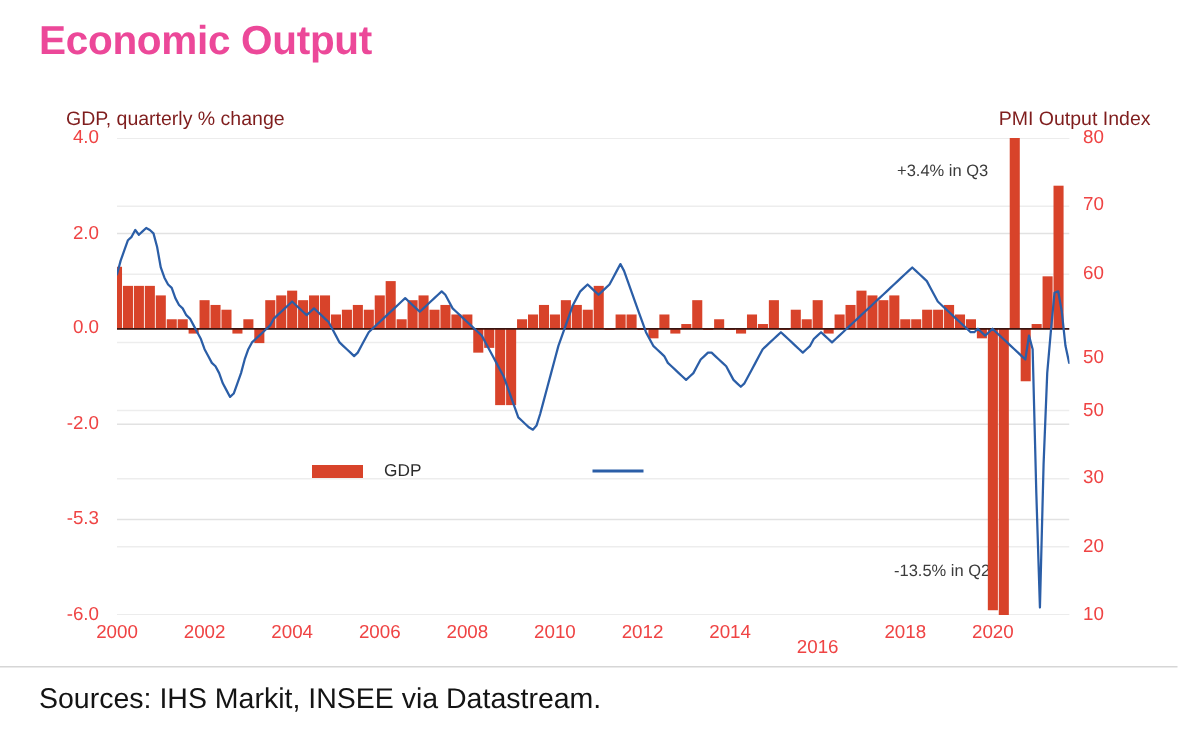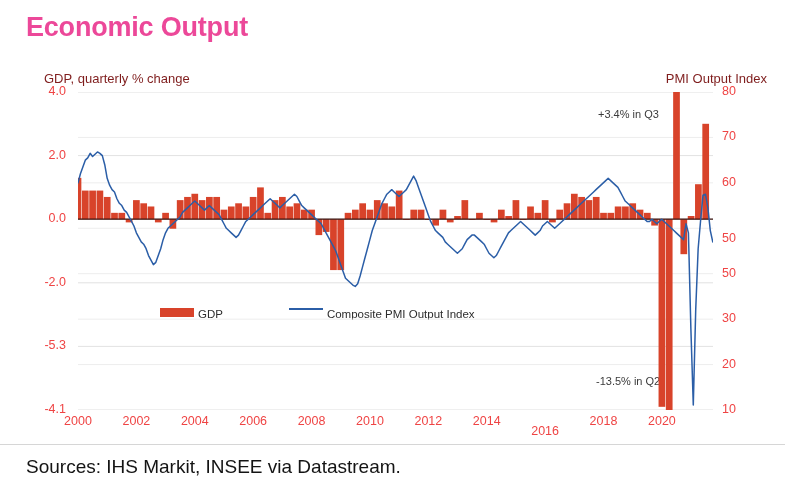--- a/index.html
+++ b/index.html
@@ -69,21 +69,21 @@
   
   .legend {
     position: absolute;
     left: 160px; top: 308px;
     display: flex;
     align-items: center;
     gap: 8px;
     font-size: 11.5px;
     color: #2c2c2c;
   }
-  .legend-group { display: flex; align-items: flex-start; gap: 4px; }
+  .legend-group { display: flex; align-items: center; gap: 14px; margin-left: 48px; }
   .legend-gap { width: 50px; }
   .swatch-bar {
     width: 34px; height: 9px;
     background: #d8432a;
   }
   .swatch-line {
     width: 34px; height: 0;
     border-top: 2px solid #2b5ea7;
   }
   
@@ -115,21 +115,20 @@
   <div class="annot annot-bot">-13.5% in Q2</div>
 
   <div class="legend">
     <div class="legend-group">
       <span class="swatch-bar"></span>
       <span>GDP</span>
     </div>
     <div class="legend-gap"></div>
     <div class="legend-group">
       <span class="swatch-line"></span>
-      <span>Composite PMI Output Index</span>
     </div>
   </div>
 
   <div id="plot">
     <svg id="plot-svg" width="635" height="318" viewBox="0 0 635 318">
         <line x1="0" y1="0" x2="635" y2="0" stroke="#e2e2e2" stroke-width="1"></line>
         <line x1="0" y1="63.599999999999994" x2="635" y2="63.599999999999994" stroke="#e2e2e2" stroke-width="1"></line>
         <line x1="0" y1="127.20000000000002" x2="635" y2="127.20000000000002" stroke="#e2e2e2" stroke-width="1"></line>
         <line x1="0" y1="190.8" x2="635" y2="190.8" stroke="#e2e2e2" stroke-width="1"></line>
         <line x1="0" y1="254.4" x2="635" y2="254.4" stroke="#e2e2e2" stroke-width="1"></line>
@@ -235,21 +234,21 @@
         <path d="M0.00 90.86 L2.43 81.77 L4.86 74.96 L7.30 68.14 L9.73 65.87 L12.16 61.33 L14.59 64.51 L17.02 62.24 L19.46 59.97 L21.89 61.33 L24.32 63.60 L26.75 72.69 L29.18 86.31 L31.62 93.13 L34.05 97.67 L36.48 99.94 L38.91 106.76 L41.34 111.30 L43.78 113.57 L46.21 118.11 L48.64 120.39 L51.07 124.93 L53.50 129.47 L55.94 134.01 L58.37 140.83 L60.80 145.37 L63.23 149.91 L65.66 152.19 L68.10 156.73 L70.53 163.54 L72.96 168.09 L75.39 172.63 L77.82 170.36 L80.26 163.54 L82.69 156.73 L85.12 147.64 L87.55 140.83 L89.98 136.29 L92.42 134.01 L94.85 131.74 L97.28 129.47 L99.71 127.20 L102.14 124.93 L104.58 120.39 L107.01 118.11 L109.44 115.84 L111.87 113.57 L114.30 111.30 L116.73 109.03 L119.17 111.30 L121.60 113.57 L124.03 115.84 L126.46 118.11 L128.89 115.84 L131.33 113.57 L133.76 115.84 L136.19 118.11 L138.62 120.39 L141.05 122.66 L143.49 127.20 L145.92 131.74 L148.35 136.29 L150.78 138.56 L153.21 140.83 L155.65 143.10 L158.08 145.37 L160.51 143.10 L162.94 138.56 L165.37 134.01 L167.81 129.47 L170.24 127.20 L172.67 124.93 L175.10 122.66 L177.53 120.39 L179.97 118.11 L182.40 115.84 L184.83 113.57 L187.26 111.30 L189.69 109.03 L192.13 106.76 L194.56 109.03 L196.99 111.30 L199.42 113.57 L201.85 115.84 L204.29 113.57 L206.72 111.30 L209.15 109.03 L211.58 106.76 L214.01 104.49 L216.45 102.21 L218.88 104.49 L221.31 109.03 L223.74 113.57 L226.17 115.84 L228.61 118.11 L231.04 120.39 L233.47 122.66 L235.90 124.93 L238.33 127.20 L240.77 129.47 L243.20 131.74 L245.63 136.29 L248.06 140.83 L250.49 145.37 L252.93 149.91 L255.36 154.46 L257.79 159.00 L260.22 165.81 L262.65 172.63 L265.09 179.44 L267.52 186.26 L269.95 188.53 L272.38 190.80 L274.81 193.07 L277.25 194.43 L279.68 191.71 L282.11 183.99 L284.54 174.90 L286.97 165.81 L289.41 156.73 L291.84 147.64 L294.27 138.56 L296.70 131.74 L299.13 124.93 L301.57 118.11 L304.00 111.30 L306.43 106.76 L308.86 102.21 L311.29 99.94 L313.73 97.67 L316.16 99.94 L318.59 102.21 L321.02 104.49 L323.45 102.21 L325.88 99.94 L328.32 97.67 L330.75 93.13 L333.18 88.59 L335.61 84.04 L338.04 88.59 L340.48 95.40 L342.91 102.21 L345.34 109.03 L347.77 115.84 L350.20 122.66 L352.64 129.47 L355.07 134.01 L357.50 138.56 L359.93 140.83 L362.36 143.10 L364.80 145.37 L367.23 149.91 L369.66 152.19 L372.09 154.46 L374.52 156.73 L376.96 159.00 L379.39 161.27 L381.82 159.00 L384.25 156.73 L386.68 152.19 L389.12 147.64 L391.55 145.37 L393.98 143.10 L396.41 143.10 L398.84 145.37 L401.28 147.64 L403.71 149.91 L406.14 152.19 L408.57 156.73 L411.00 161.27 L413.44 163.54 L415.87 165.81 L418.30 163.54 L420.73 159.00 L423.16 154.46 L425.60 149.91 L428.03 145.37 L430.46 140.83 L432.89 138.56 L435.32 136.29 L437.76 134.01 L440.19 131.74 L442.62 129.47 L445.05 131.74 L447.48 134.01 L449.92 136.29 L452.35 138.56 L454.78 140.83 L457.21 143.10 L459.64 140.83 L462.08 138.56 L464.51 134.01 L466.94 131.74 L469.37 129.47 L471.80 131.74 L474.24 134.01 L476.67 136.29 L479.10 134.01 L481.53 131.74 L483.96 129.47 L486.40 127.20 L488.83 124.93 L491.26 122.66 L493.69 120.39 L496.12 118.11 L498.56 115.84 L500.99 113.57 L503.42 111.30 L505.85 109.03 L508.28 106.76 L510.72 104.49 L513.15 102.21 L515.58 99.94 L518.01 97.67 L520.44 95.40 L522.88 93.13 L525.31 90.86 L527.74 88.59 L530.17 86.31 L532.60 88.59 L535.03 90.86 L537.47 93.13 L539.90 95.40 L542.33 99.94 L544.76 104.49 L547.19 109.03 L549.63 111.30 L552.06 113.57 L554.49 115.84 L556.92 118.11 L559.35 120.39 L561.79 122.66 L564.22 124.93 L566.65 127.20 L569.08 129.47 L571.51 129.47 L573.95 127.20 L576.38 129.47 L578.81 131.74 L581.24 129.47 L583.67 127.20 L586.11 129.47 L588.54 131.74 L590.97 134.01 L593.40 136.29 L595.83 138.56 L598.27 140.83 L600.70 143.10 L603.13 145.37 L605.56 147.64 L607.99 131.74 L610.43 140.83 L612.86 236.23 L615.29 313.00 L617.72 217.60 L620.15 156.73 L622.59 128.56 L625.02 103.12 L627.45 102.21 L629.88 115.84 L632.31 138.56 L634.75 149.91" fill="none" stroke="#2b5ea7" stroke-width="1.5" stroke-linejoin="round" stroke-linecap="round"></path>
       </svg>
   </div>
 
   <div id="ticks">
       <div class="tick y-left" style="top: 84px;">4.0</div>
       <div class="tick y-left" style="top: 147.6px;">2.0</div>
       <div class="tick y-left" style="top: 211.2px;">0.0</div>
       <div class="tick y-left" style="top: 274.8px;">-2.0</div>
       <div class="tick y-left" style="top: 338.4px;">-5.3</div>
-      <div class="tick y-left" style="top: 402px;">-4.1</div>
+      <div class="tick y-left" style="top: 402px;">-6.0</div>
       <div class="tick y-right" style="top: 84px;">80</div>
       <div class="tick y-right" style="top: 129.429px;">70</div>
       <div class="tick y-right" style="top: 174.857px;">60</div>
       <div class="tick y-right" style="top: 220.286px; margin-top: 11px;">50</div>
       <div class="tick y-right" style="top: 265.714px;">50</div>
       <div class="tick y-right" style="top: 311.143px;">30</div>
       <div class="tick y-right" style="top: 356.571px;">20</div>
       <div class="tick y-right" style="top: 402px;">10</div>
       <div class="tick x-axis" style="left: 78px;">2000</div>
       <div class="tick x-axis" style="left: 136.391px;">2002</div>

